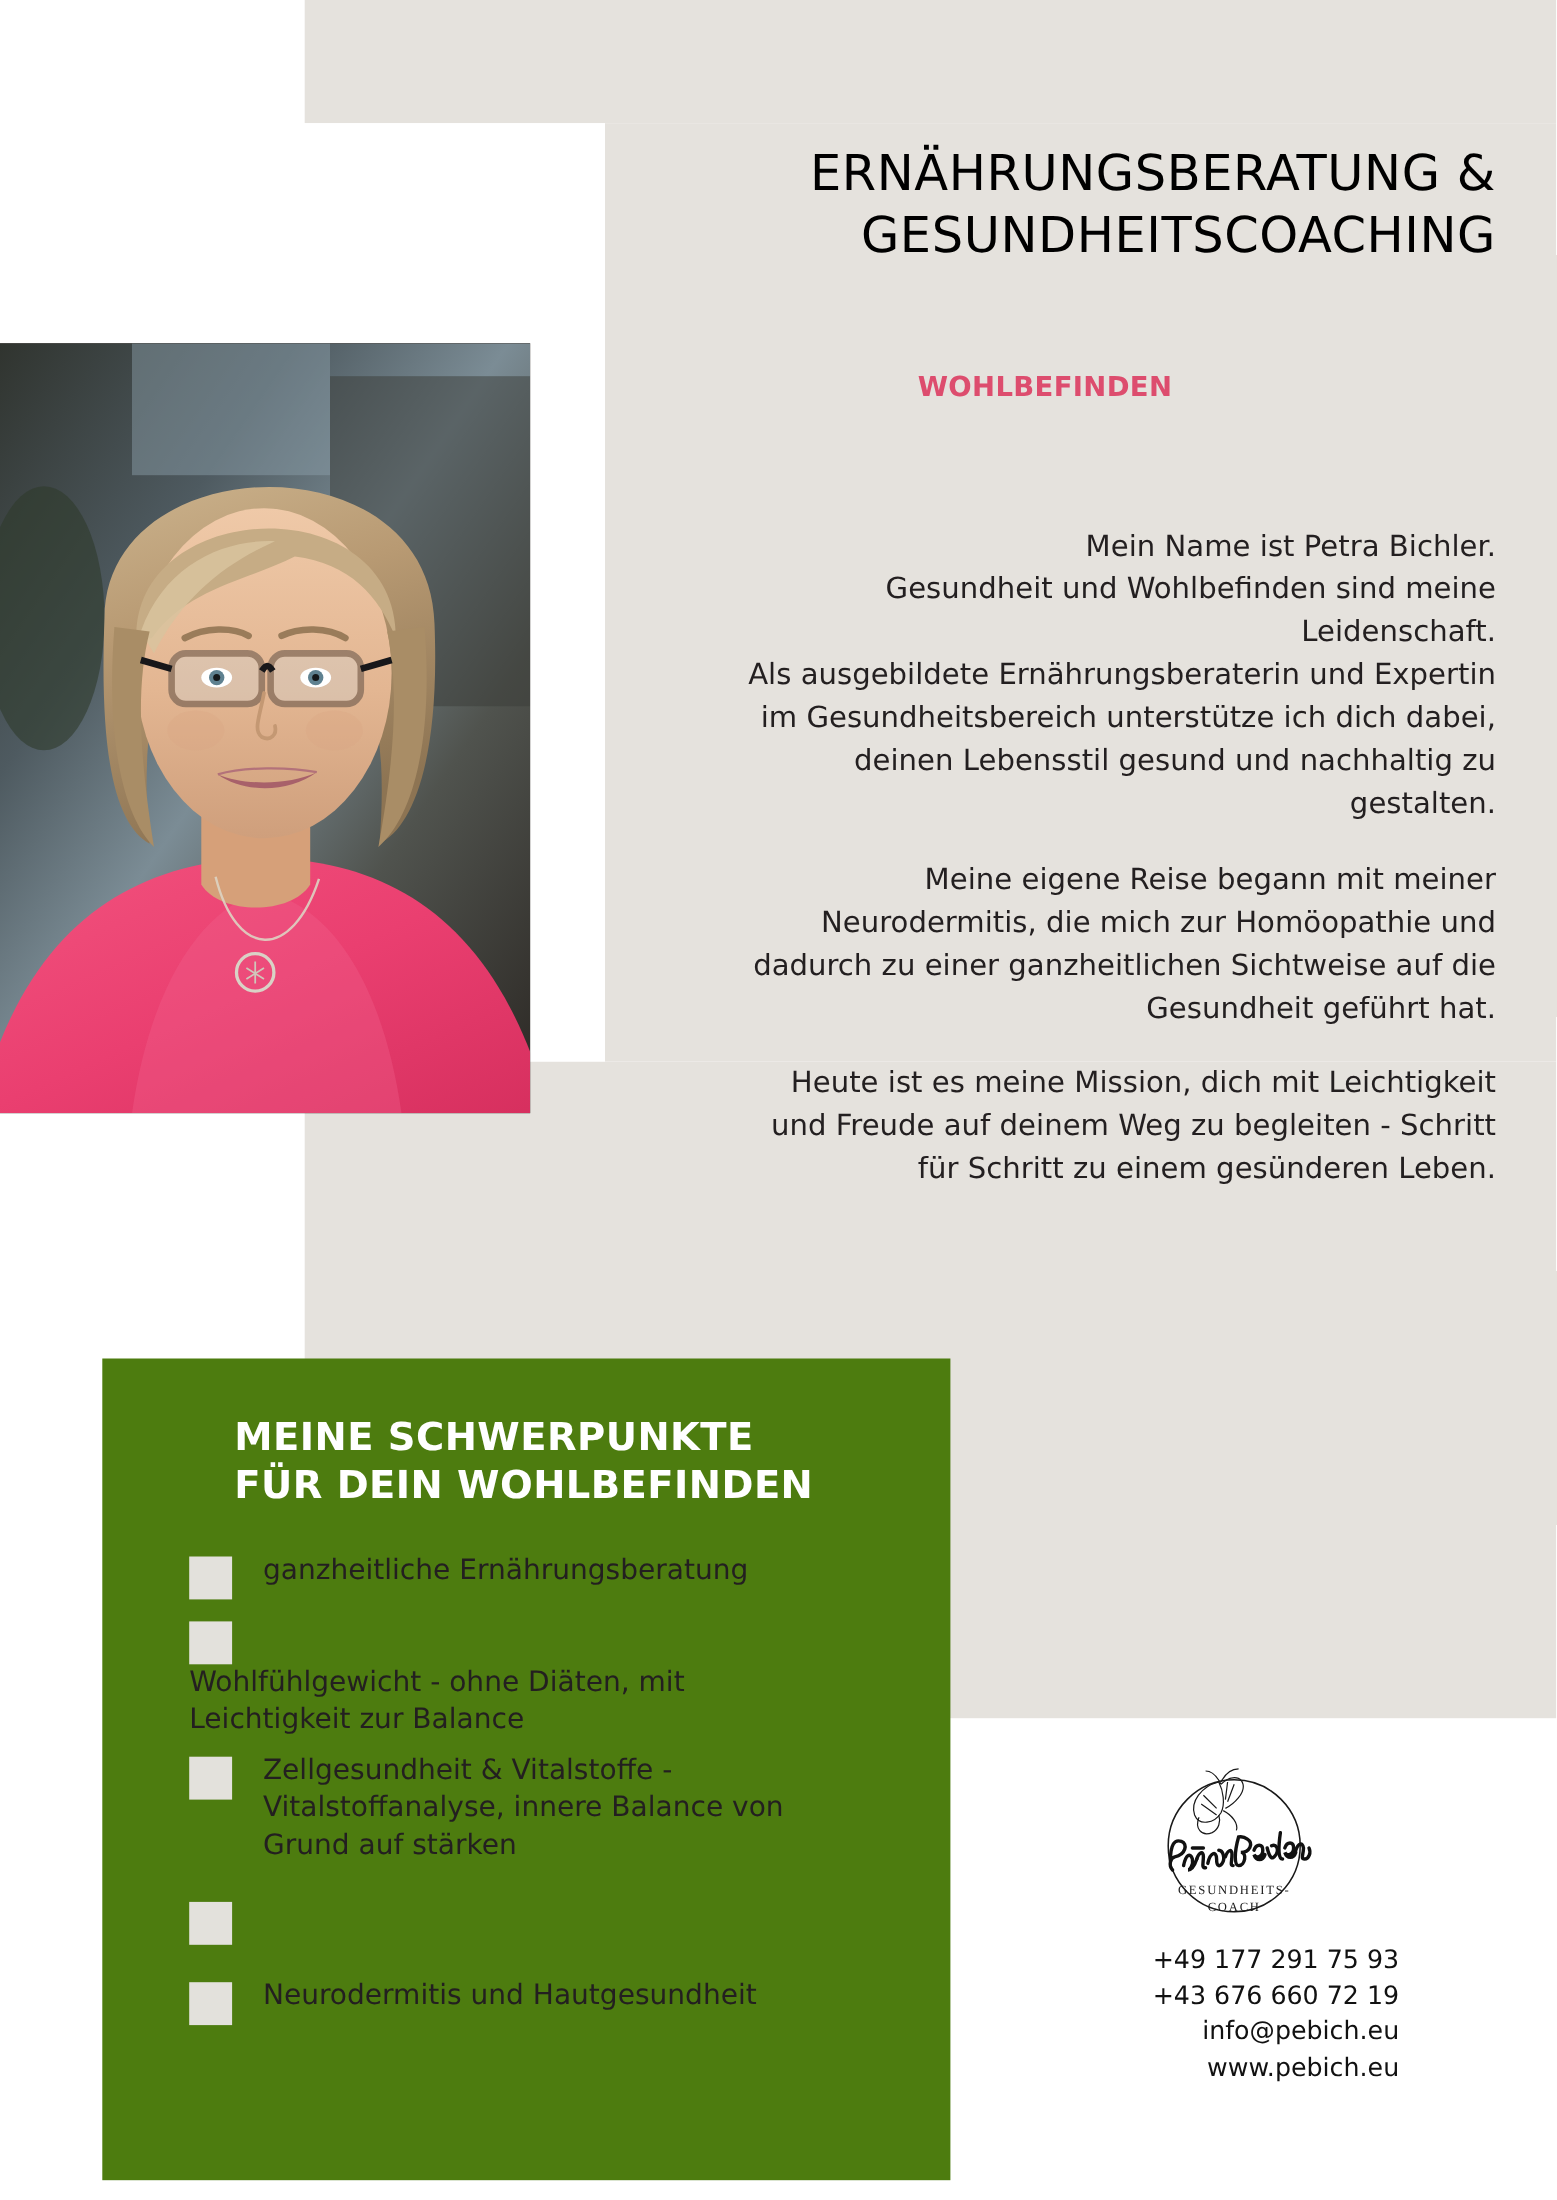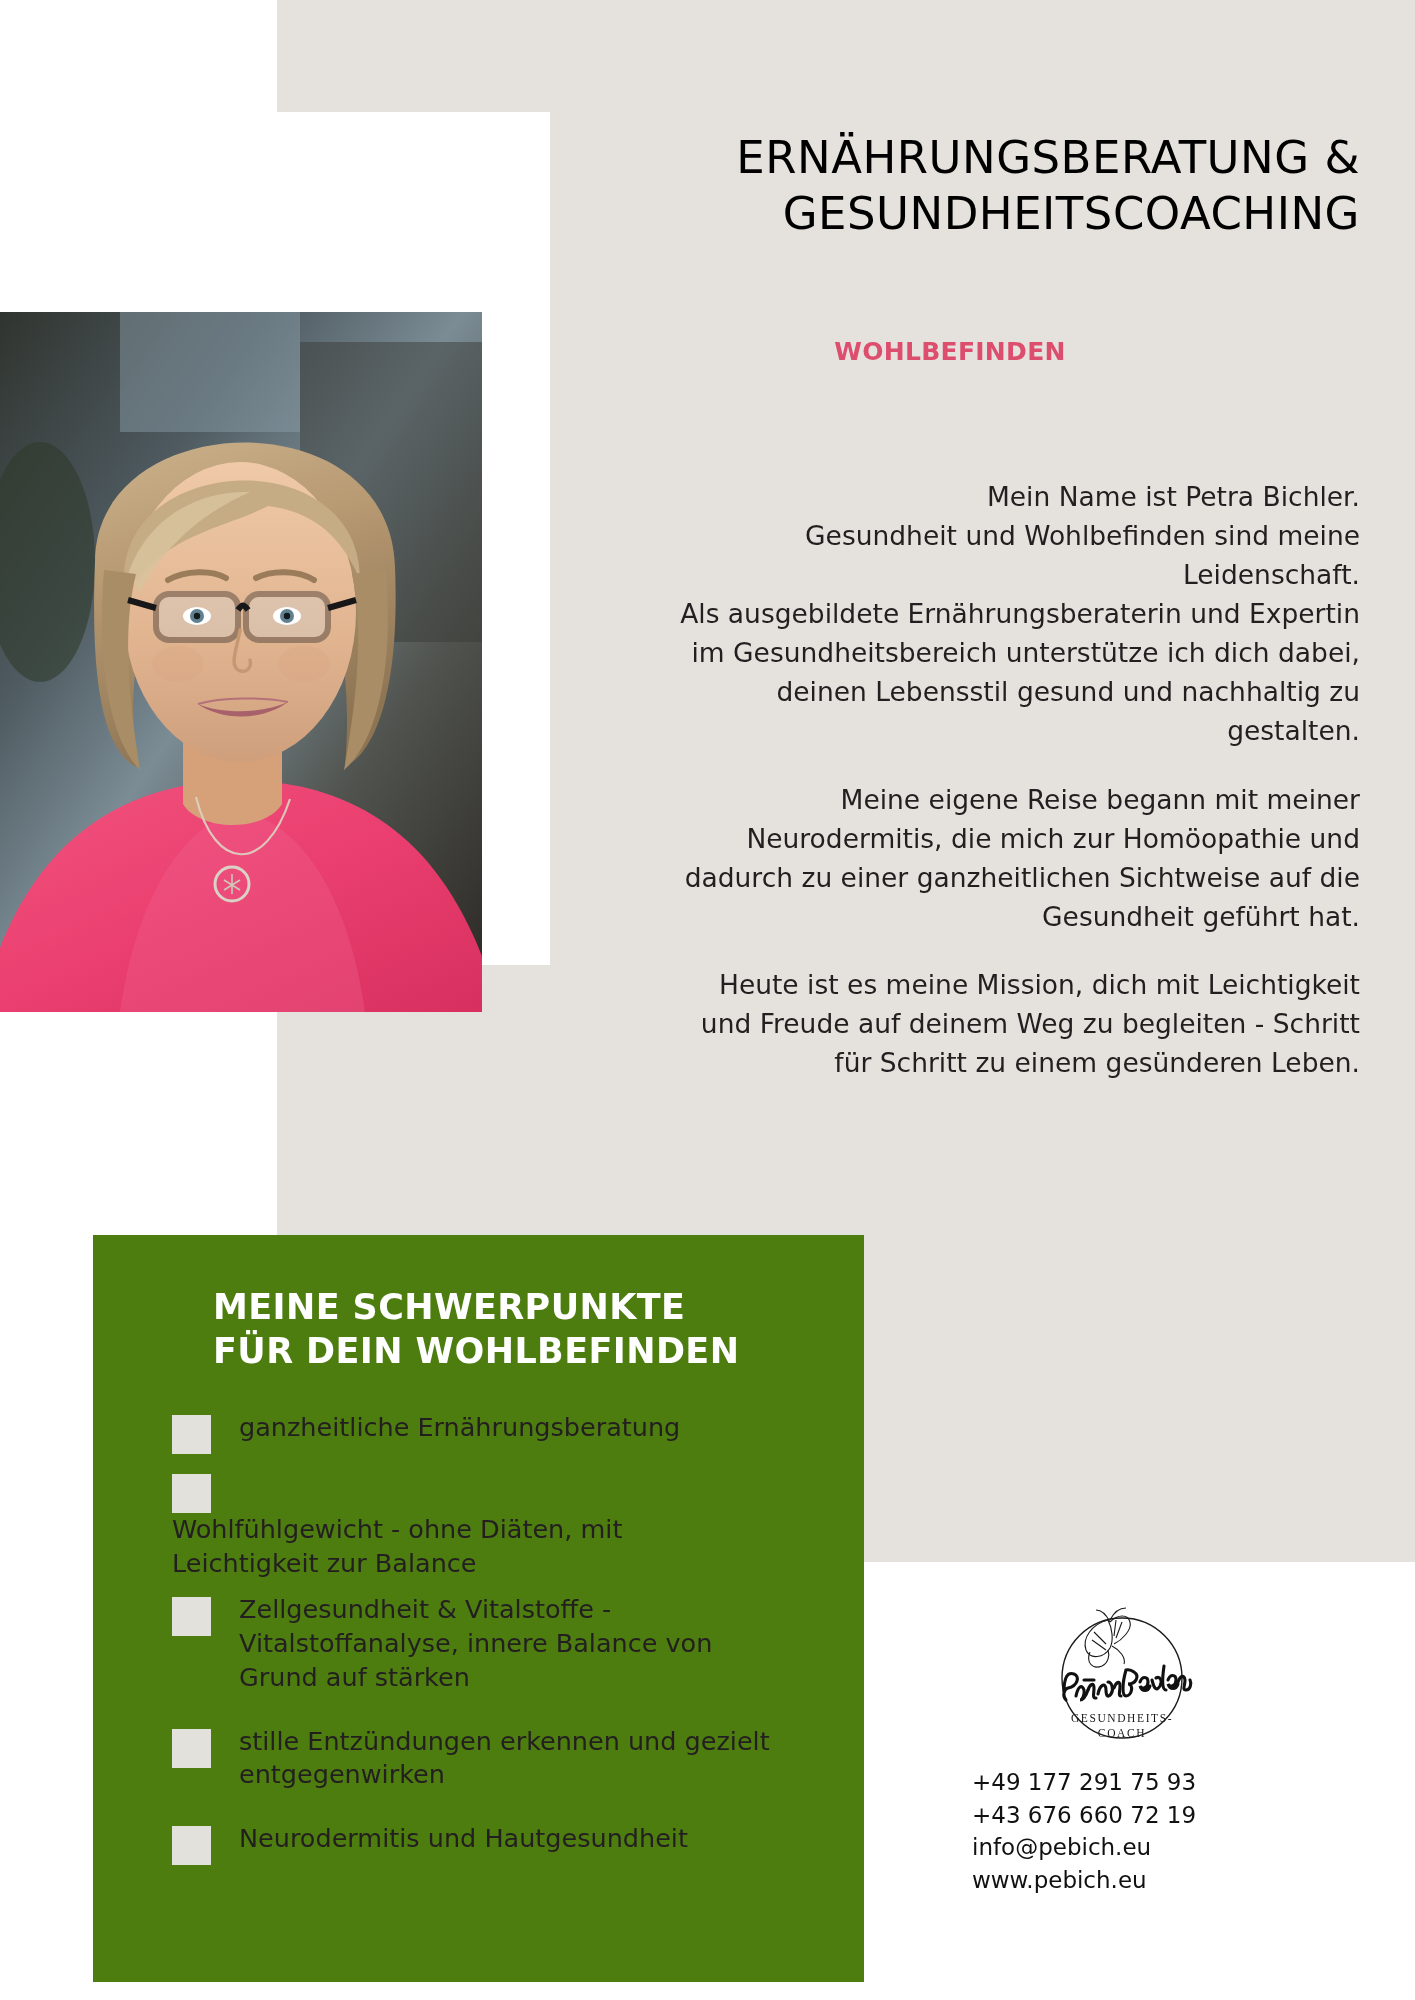--- a/index.html
+++ b/index.html
@@ -165,21 +165,21 @@
     height: 160px;
   }
   .logo svg { display: block; }
 
   
   .contact {
     position: absolute;
     left: 972px;
     top: 1766px;
     width: 300px;
-    text-align: left;
+    text-align: right;
     color: #111111;
     font-size: 23px;
     line-height: 1.42;
   }
   .contact div { white-space: nowrap; }
 </style>
 </head>
 <body>
 
 <div id="flyer">
@@ -304,21 +304,20 @@
       <div class="check-item sp1">
         <span class="check-box"></span>
         <span class="check-text">Wohlfühlgewicht - ohne Diäten, mit Leichtigkeit zur Balance</span>
       </div>
       <div class="check-item sp2">
         <span class="check-box"></span>
         <span class="check-text">Zellgesundheit &amp; Vitalstoffe - Vitalstoffanalyse, innere Balance von Grund auf stärken</span>
       </div>
       <div class="check-item sp2">
         <span class="check-box"></span>
-        <span class="check-text">stille Entzündungen erkennen und gezielt entgegenwirken</span>
       </div>
       <div class="check-item">
         <span class="check-box"></span>
         <span class="check-text">Neurodermitis und Hautgesundheit</span>
       </div>
     </div>
   </div>
 
   <div class="logo">
     <svg width="200" height="160" viewBox="0 0 200 160" aria-hidden="true">

